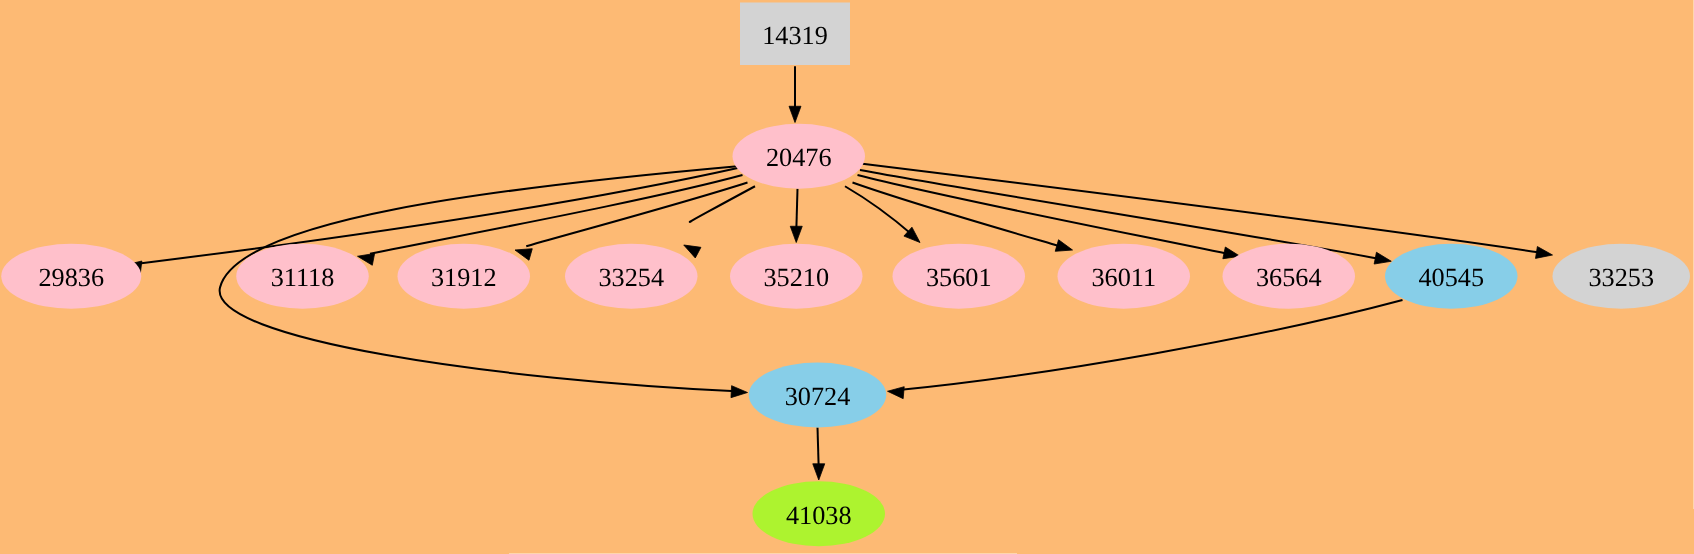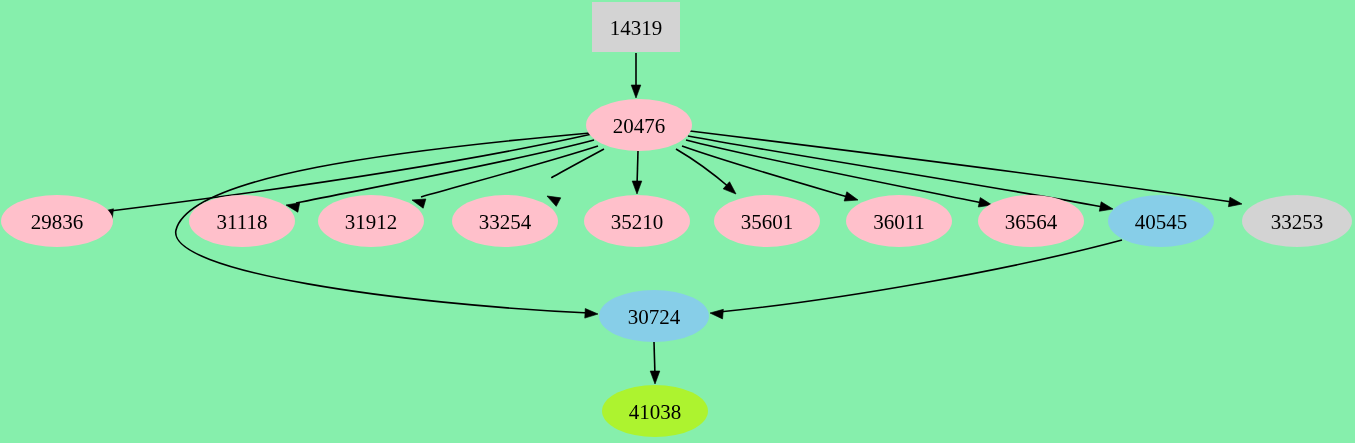--- a/index.html
+++ b/index.html
@@ -7,21 +7,21 @@
     padding: 0;
     background: #ffffff;
   }
   body {
     font-family: "Liberation Serif", "DejaVu Serif", serif;
   }
   #graph-canvas {
     position: relative;
     width: 1355px;
     height: 443px;
-    background: #86efac;
+    background: #fdba74;
     overflow: hidden;
   }
   #graph-svg {
     position: absolute;
     left: 0;
     top: 0;
     width: 1355px;
     height: 443px;
   }
   .edge-path {

